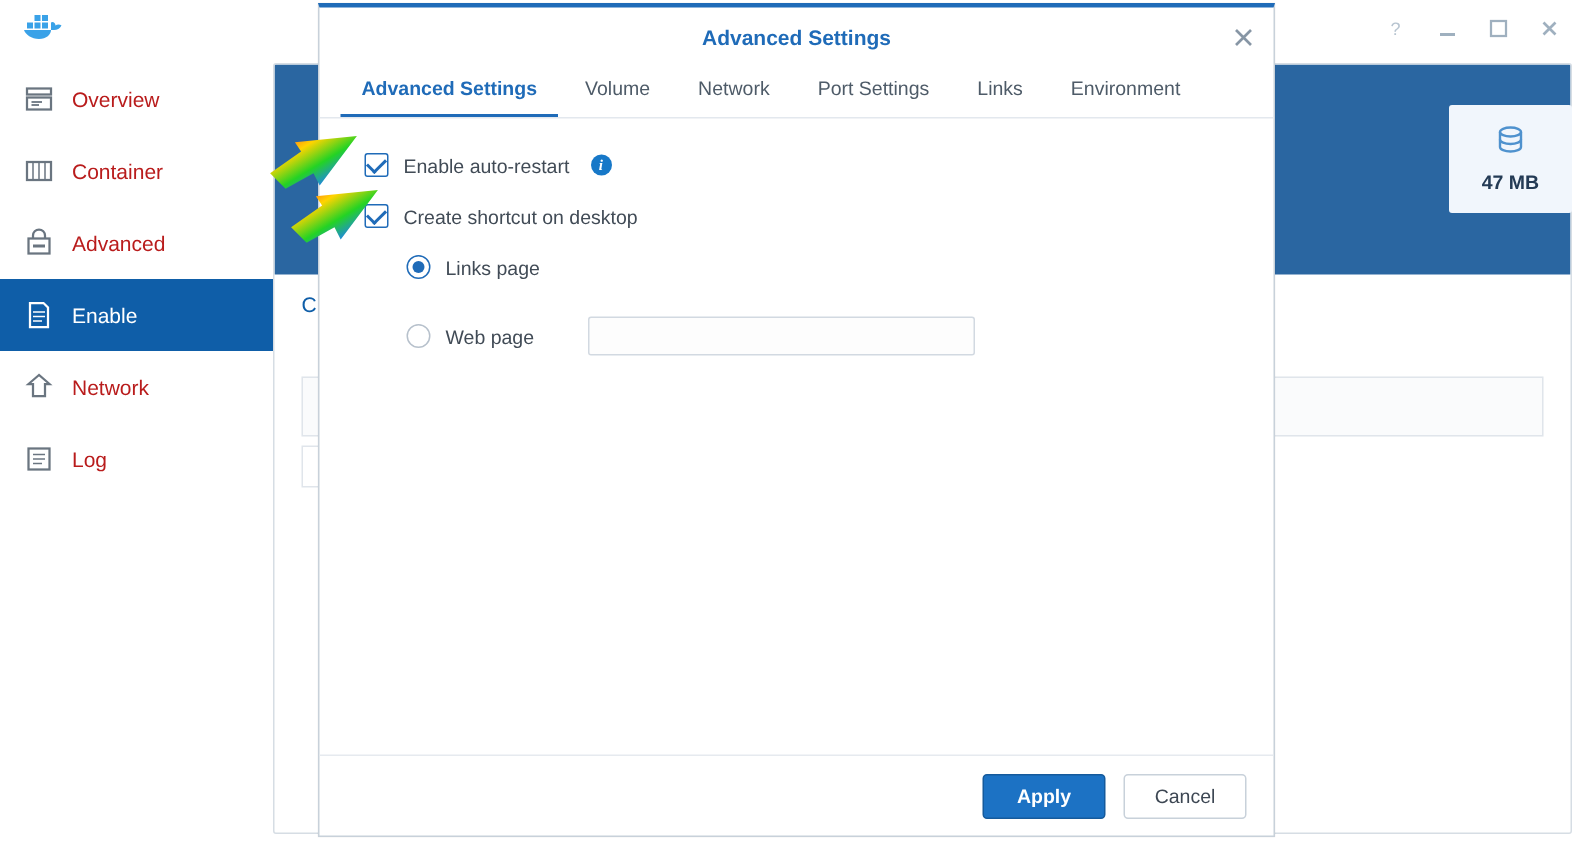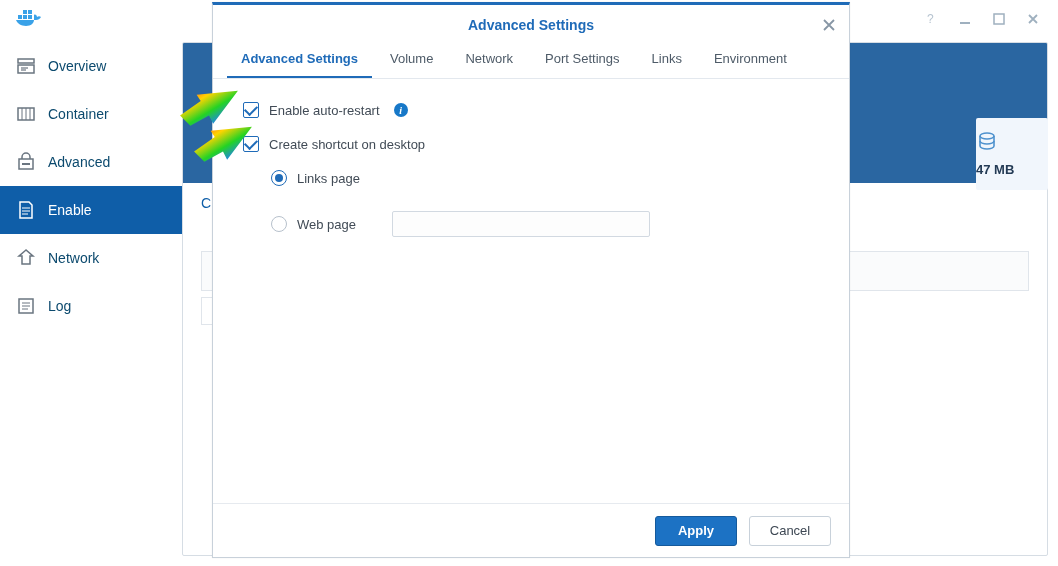--- a/index.html
+++ b/index.html
@@ -11,33 +11,33 @@
   .titlebar .logo { color: #2f81d6; margin-left: 6px; }
   .titlebar .spacer { flex: 1; }
   .winbtn { width: 34px; height: 28px; display: flex; align-items: center; justify-content: center; color: #9fb0bf; }
   .winbtn svg { display: block; }
 
   
   .main { position: absolute; top: 38px; left: 0; right: 0; bottom: 0; display: flex; }
 
   
   .sidebar { width: 182px; background: #fff; padding-top: 4px; }
-  .sidebar-item { display: flex; align-items: center; height: 48px; padding: 0 16px; color: #0c4a6e; gap: 12px; cursor: pointer; }
+  .sidebar-item { display: flex; align-items: center; height: 48px; padding: 0 16px; color: #b91c1c; gap: 12px; cursor: pointer; }
   .sidebar-item.selected { background: #0f5ea8; color: #fff; }
   .sidebar-item .icon { width: 20px; height: 20px; display: flex; align-items: center; justify-content: center; }
   .sidebar-item .lbl { font-size: 14px; }
 
   
   .content { flex: 1; position: relative; background: #fff; }
   .content-inner { position: absolute; inset: 0; border: 1px solid #d6dde4; border-radius: 2px; margin: 4px 10px 10px 0; background: #fff; overflow: hidden; }
   .content-banner { height: 140px; background: #2a66a1; }
   .content-fragment { position: absolute; top: 16px; left: 22px; color: #0f5ea8; font-size: 14px; }
 
   
-  .tile { position: absolute; top: 70px; right: 10px; width: 72px; height: 72px; background: #f1f6fc; border-radius: 2px; display: flex; flex-direction: column; align-items: flex-start; justify-content: center; gap: 6px; margin-top: 48px; }
+  .tile { position: absolute; top: 70px; right: 10px; width: 82px; height: 72px; background: #f1f6fc; border-radius: 2px; display: flex; flex-direction: column; align-items: center; justify-content: center; gap: 6px; }
   .tile .db-icon { color: #4f92ce; }
   .tile .sz { color: #243b55; font-weight: 600; font-size: 13px; }
 
   
   .dialog { position: absolute; top: 2px; left: 212px; width: 638px; height: 556px; background: #fff; border: 1px solid #c8d1da; box-shadow: 0 0 1px rgba(0,0,0,.1); border-top: 3px solid #1f6bb8; }
   .dialog-head { height: 40px; display: flex; align-items: center; justify-content: center; position: relative; }
   .dialog-title { color: #1f6bb8; font-weight: 700; font-size: 14px; }
   .dialog-close { position: absolute; right: 10px; top: 10px; width: 20px; height: 20px; color: #8796a5; cursor: pointer; display:flex; align-items:center; justify-content:center; }
 
   

